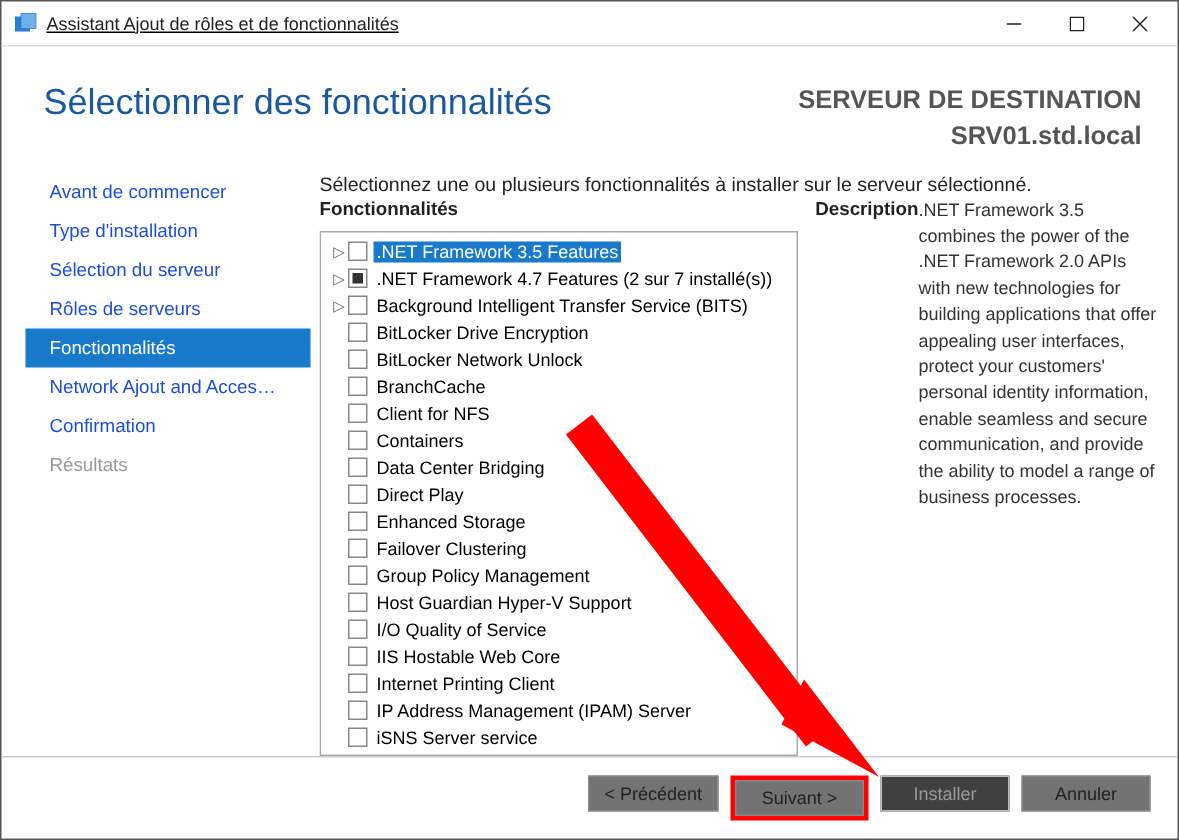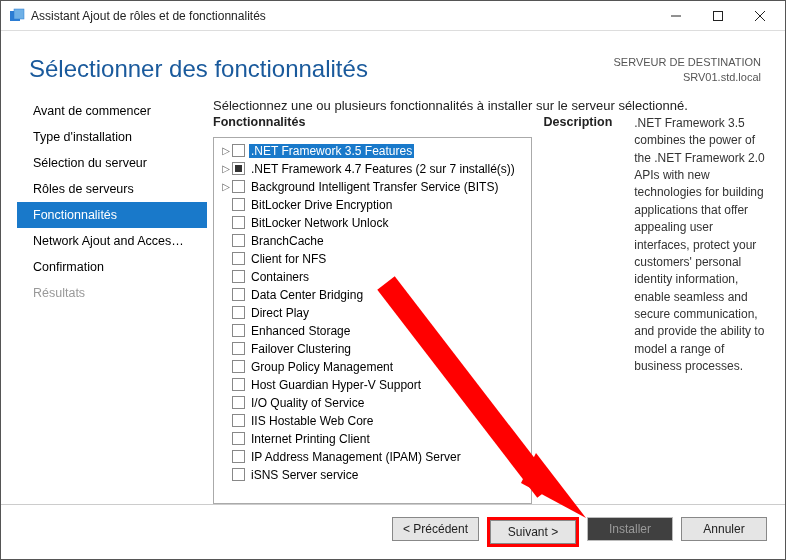--- a/index.html
+++ b/index.html
@@ -1,47 +1,47 @@
 <!DOCTYPE html>
 <html><head>
 <meta charset="utf-8">
 <style>
   * { box-sizing: border-box; font-family: "Segoe UI", Arial, sans-serif; }
   body { margin:0; padding:0; width:786px; height:560px; background:#fff; overflow:hidden; }
   .window { width:786px; height:560px; border:1px solid #555; display:flex; flex-direction:column; position:relative; }
-  .titlebar { height:30px; display:flex; align-items:center; padding:0 4px 0 8px; border-bottom:1px solid #ddd; }
+  .titlebar { height:30px; display:flex; align-items:center; padding:0 4px 0 8px; border-bottom:1px solid #ddd;text-decoration:underline; }
   .titlebar .icon-app { width:16px; height:16px; margin-right:6px; display:flex; align-items:center; justify-content:center;}
   .titlebar .title { font-size:12px; color:#222; flex:1;}
   .win-controls { display:flex; }
   .win-controls .btn { width:42px; height:28px; display:flex; align-items:center; justify-content:center; font-size:12px; color:#333; }
   .header { padding:24px 24px 8px 28px; display:flex; }
   .header h1 { font-size:24px; font-weight:400; color:#1a5a9c; margin:0; flex:1;}
-  .dest { text-align:right; font-size:11px; color:#555; line-height:1.4;}
+  .dest { text-align:right; font-size:17px; color:#555; line-height:1.4;font-weight:bold;}
   .body { flex:1; display:flex; padding:0 8px 0 16px; overflow:hidden;}
   .steps { width:190px; padding-top:4px; font-size:12.5px;}
-  .steps .step { padding:6px 8px 6px 16px; color:#000000; cursor:default; white-space:nowrap; overflow:hidden; text-overflow:ellipsis;}
+  .steps .step { padding:6px 8px 6px 16px; color:#1d4ed8; cursor:default; white-space:nowrap; overflow:hidden; text-overflow:ellipsis;}
   .steps .step.active { background:#1979ca; color:#fff; }
   .steps .step.disabled { color:#999; }
   .main { flex:1; display:flex; flex-direction:column; padding:0 6px 0 6px;}
   .intro { font-size:13px; color:#222; margin:4px 0 2px 0;}
   .columns { flex:1; display:flex; gap:12px; overflow:hidden;}
   .feat-col { flex:1.4; display:flex; flex-direction:column; min-width:0;}
   .desc-col { flex:1; display:flex; }
   .col-title { font-size:12.5px; font-weight:600; color:#222; margin-bottom:8px;}
   .feat-box { flex:1; border:1px solid #aaa; padding:4px 2px 0 4px; overflow:hidden; position:relative; font-size:12px; background:#fff;}
   .feat-list { height:100%; overflow-y:scroll; overflow-x:scroll; }
   .feat-item { display:flex; align-items:center; height:18px; padding:0 0 0 2px; white-space:nowrap;}
   .expander { width:12px; display:inline-flex; justify-content:center; color:#666; font-size:10px;}
   .chk { width:13px; height:13px; border:1px solid #888; margin:0 4px 0 0; display:inline-flex; align-items:center; justify-content:center; background:#fff;}
   .chk.partial::after { content:""; width:7px; height:7px; background:#333;}
   .feat-item .label { padding:0 2px;}
   .feat-item.selected .label { background:#1979ca; color:#fff;}
-  .desc-text { font-size:12px; color:#333; line-height:1.45;margin-left:22px;}
+  .desc-text { font-size:12px; color:#333; line-height:1.45;}
   .footer { border-top:1px solid #ccc; padding:12px 18px; display:flex; justify-content:flex-end; gap:8px;}
-  .btn-footer { min-width:86px; height:24px; font-size:12px; padding:0 10px; border:1px solid #888; background:#e5e5e5; color:#222;}
+  .btn-footer { min-width:86px; height:24px; font-size:12px; padding:0 10px; border:1px solid #888; background:#737373; color:#222;}
   .btn-footer:disabled { color:#9a9a9a; border-color:#bcbcbc; background:#404040;}
   .btn-next-wrap { border:3px solid #ff0000; padding:0; display:flex;}
   .arrow { position:absolute; top:272px; left:375px; pointer-events:none; z-index:50;}
 </style>
 </head>
 <body>
 
 <div class="window">
 
   <div class="titlebar">

